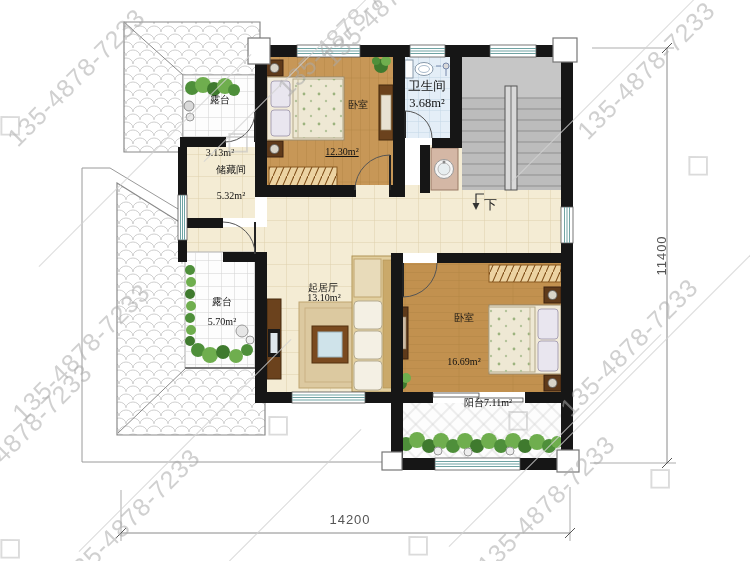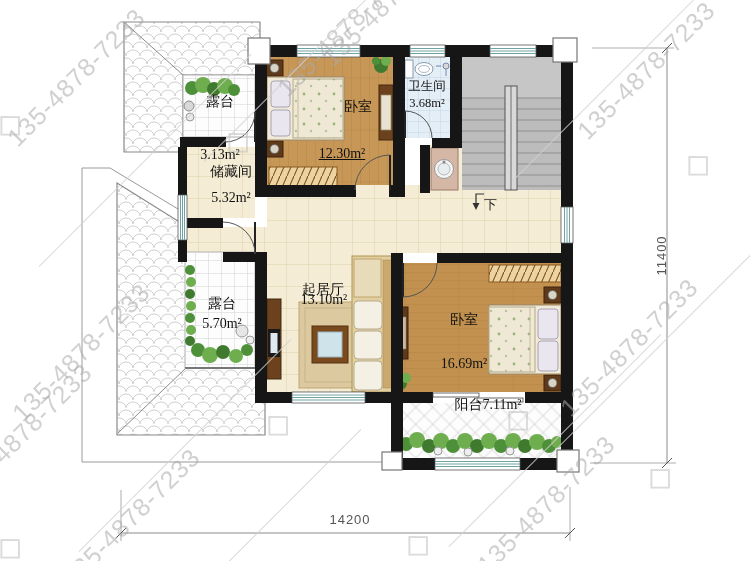--- a/index.html
+++ b/index.html
@@ -1,19 +1,19 @@
 <!DOCTYPE html>
 <html><head>
 <meta charset="utf-8">
 <style>
   html,body{margin:0;padding:0;background:#fff;}
   #canvas{position:relative;width:750px;height:561px;background:#ffffff;overflow:hidden;
           font-family:"Liberation Serif", serif;}
   #plan-svg{position:absolute;left:0;top:0;}
-  .label{position:absolute;color:#111;font-size:14px;line-height:1.05;text-align:center;white-space:nowrap;}
+  .label{position:absolute;color:#111;font-size:10px;line-height:1.05;text-align:center;white-space:nowrap;}
   .label.small{font-size:12.5px;font-family:Liberation Serif, serif;}
   .dim{position:absolute;color:#555;font-size:13px;font-family:"Liberation Sans",sans-serif;
        text-align:center;white-space:nowrap;letter-spacing:1px;}
   #dim-right{transform:rotate(-90deg);transform-origin:center center;}
   #wm-layer{position:absolute;left:0;top:0;width:750px;height:561px;pointer-events:none;z-index:30;}
   .wm-text{position:absolute;color:rgba(170,170,170,0.55);font-size:25px;letter-spacing:1px;
            font-family:"Liberation Sans",sans-serif;transform:rotate(-45deg);white-space:nowrap;}
   .wm-diamond{position:absolute;color:rgba(190,190,190,0.55);font-size:36px;
               font-family:"DejaVu Sans",sans-serif;transform:rotate(-45deg);}
   .wm-line{position:absolute;height:1px;background:rgba(210,210,210,0.8);transform:rotate(-45deg);}

